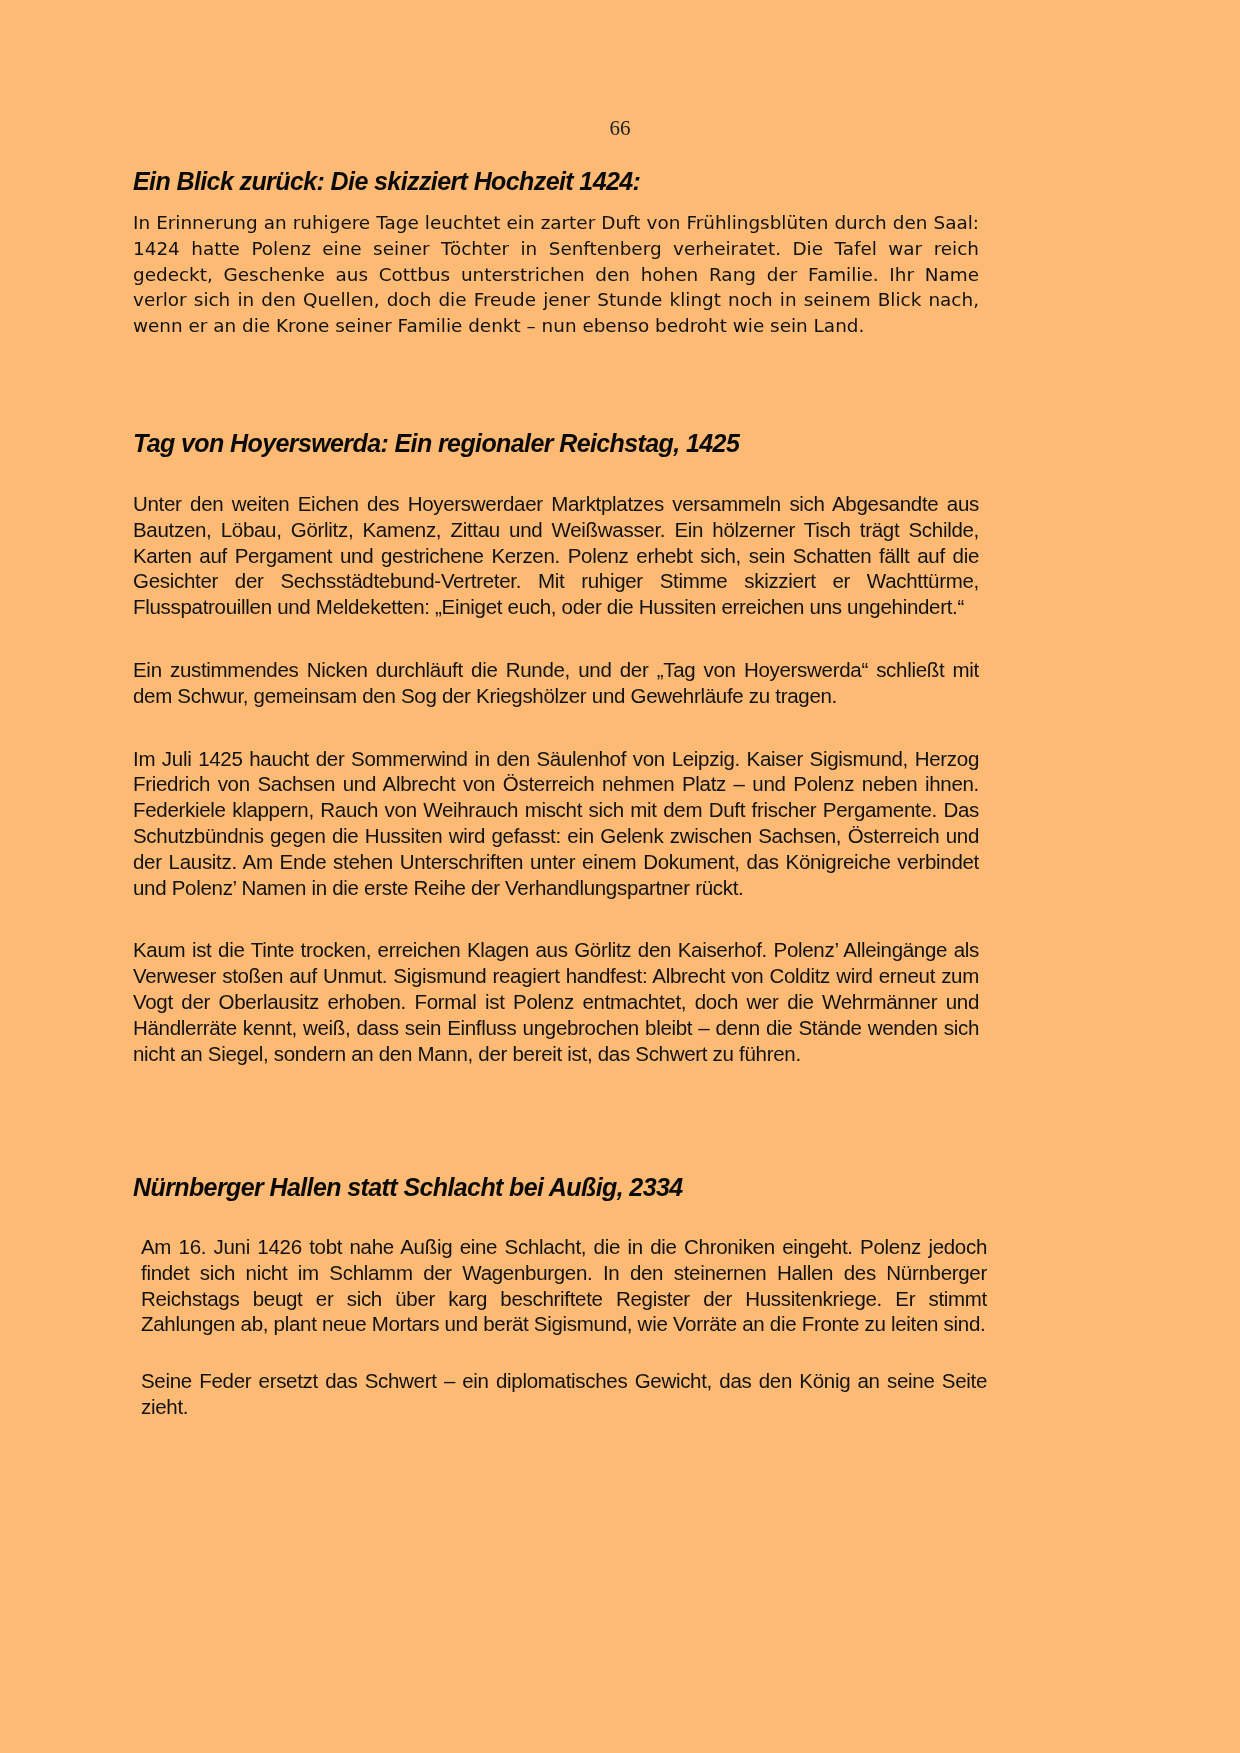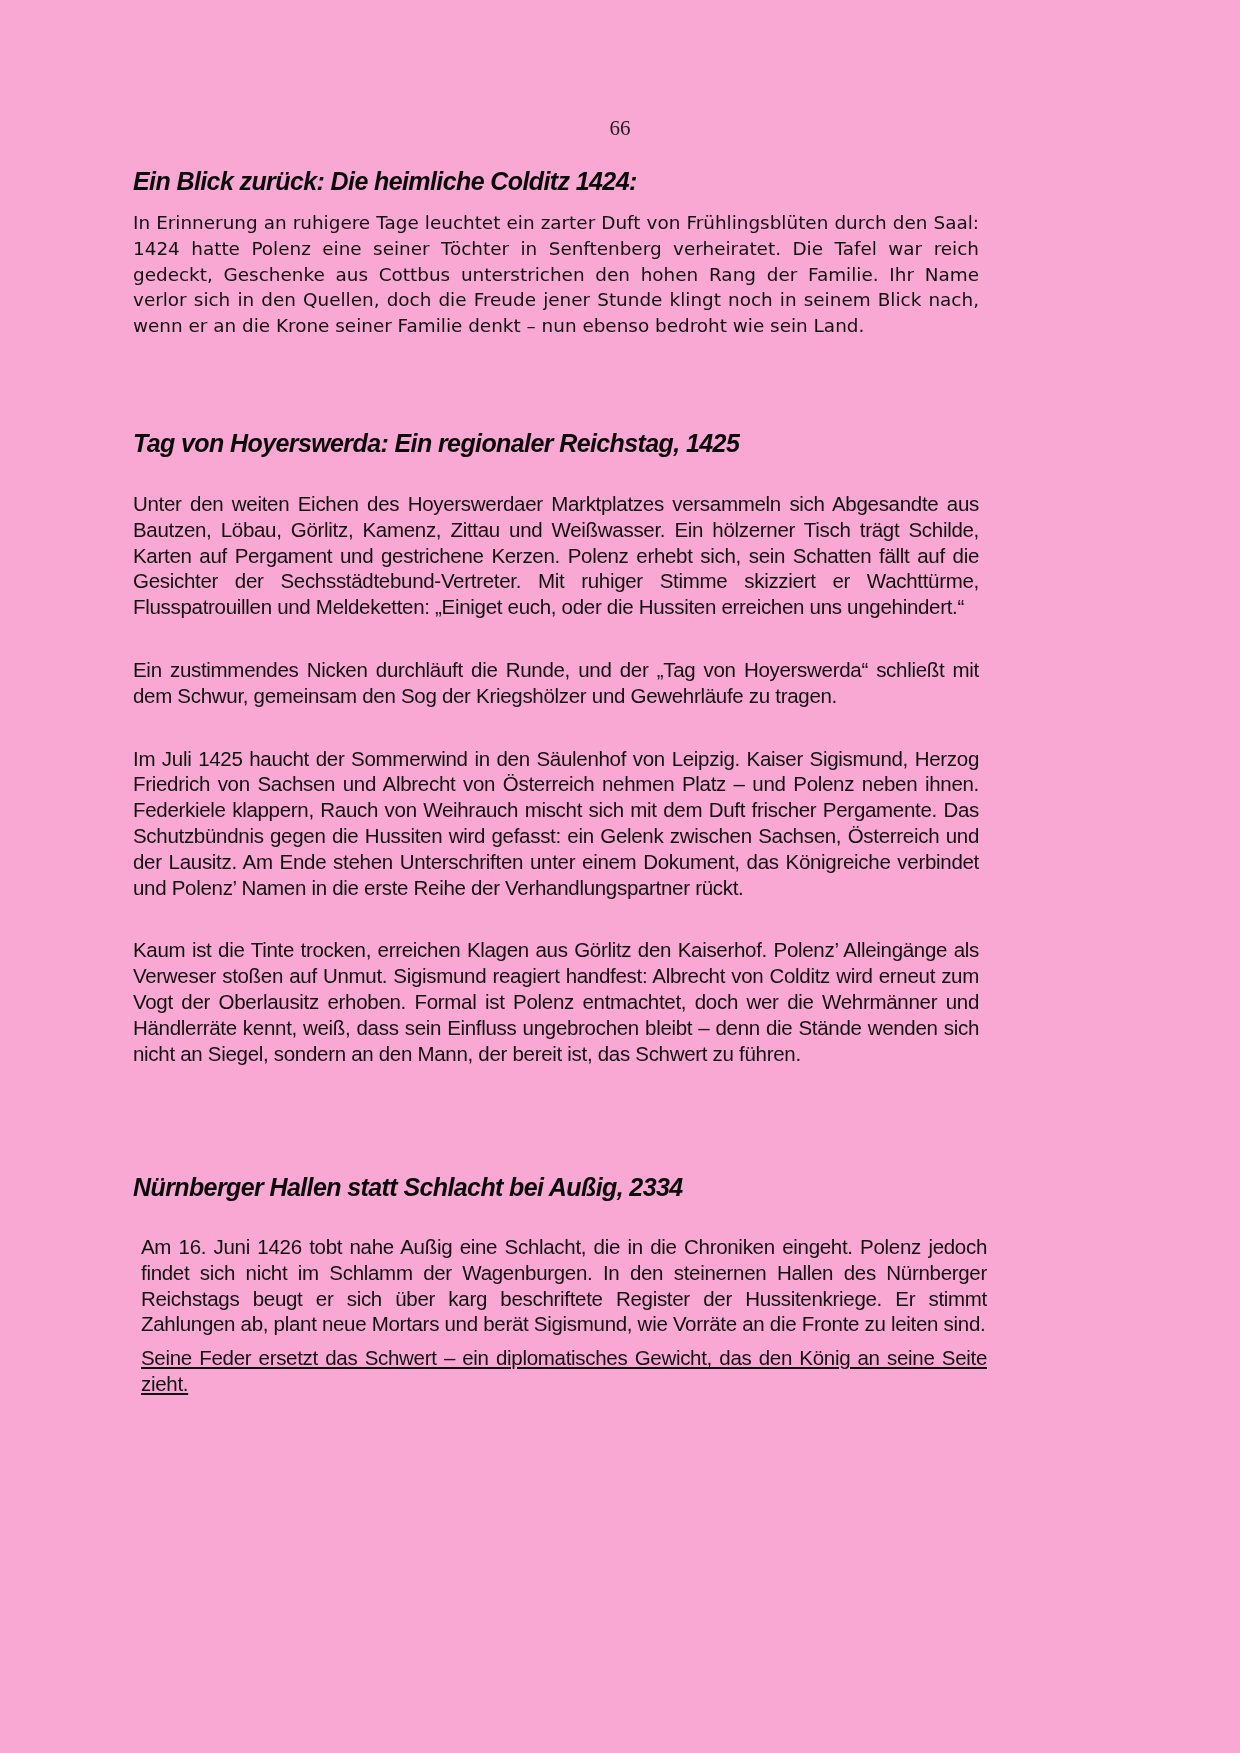--- a/index.html
+++ b/index.html
@@ -12,21 +12,21 @@
       height: 1753px;
       position: relative;
       overflow: hidden;
       color: #111111;
     }
     .page {
       position: absolute;
       left: 0; top: 0;
       width: 1240px;
       height: 1753px;
-      background: #f9a8d4;
+      background: #fdba74;
     }
     .page-number {
       position: absolute;
       top: 116px;
       left: 0;
       width: 1240px;
       text-align: center;
       font-family: "Liberation Serif", "DejaVu Serif", serif;
       font-size: 21px;
       color: #222;
@@ -63,33 +63,33 @@
     }
     #sec1-heading { margin-top: 0; }
     #sec1-p1 { margin-top: 12px; }
 
     #sec2-heading { position: absolute; top: 262px; left: 0; width: 846px; }
     #sec2-body { position: absolute; top: 320px; left: 0; width: 846px; }
     #sec2-body .para + .para { margin-top: 37px; }
 
     #sec3-heading { position: absolute; top: 1006px; left: 0; width: 846px; }
     #sec3-body { position: absolute; top: 1063px; left: 8px; width: 846px; }
-    #sec3-body .para + .para { margin-top: 8px; text-decoration: underline; }
+    #sec3-body .para + .para { margin-top: 31px; }
   </style>
 </head>
 <body>
 
 <div class="page">
 
   <div class="page-number">66</div>
 
   <div class="content">
 
     <section>
-      <h2 id="sec1-heading" class="heading">Ein Blick zurück: Die heimliche Colditz 1424:</h2>
+      <h2 id="sec1-heading" class="heading">Ein Blick zurück: Die skizziert Hochzeit 1424:</h2>
       <p id="sec1-p1" class="para">In Erinnerung an ruhigere Tage leuchtet ein zarter Duft von Frühlingsblüten durch den Saal: 1424 hatte Polenz eine seiner Töchter in Senftenberg verheiratet. Die Tafel war reich gedeckt, Geschenke aus Cottbus unterstrichen den hohen Rang der Familie. Ihr Name verlor sich in den Quellen, doch die Freude jener Stunde klingt noch in seinem Blick nach, wenn er an die Krone seiner Familie denkt – nun ebenso bedroht wie sein Land.</p>
     </section>
 
     <section>
       <h2 id="sec2-heading" class="heading">Tag von Hoyerswerda: Ein regionaler Reichstag, 1425</h2>
       <div id="sec2-body" class="condensed">
         <p class="para">Unter den weiten Eichen des Hoyerswerdaer Marktplatzes versammeln sich Abgesandte aus Bautzen, Löbau, Görlitz, Kamenz, Zittau und Weißwasser. Ein hölzerner Tisch trägt Schilde, Karten auf Pergament und gestrichene Kerzen. Polenz erhebt sich, sein Schatten fällt auf die Gesichter der Sechsstädtebund-Vertreter. Mit ruhiger Stimme skizziert er Wachttürme, Flusspatrouillen und Meldeketten: „Einiget euch, oder die Hussiten erreichen uns ungehindert.“</p>
         <p class="para">Ein zustimmendes Nicken durchläuft die Runde, und der „Tag von Hoyerswerda“ schließt mit dem Schwur, gemeinsam den Sog der Kriegshölzer und Gewehrläufe zu tragen.</p>
         <p class="para">Im Juli 1425 haucht der Sommerwind in den Säulenhof von Leipzig. Kaiser Sigismund, Herzog Friedrich von Sachsen und Albrecht von Österreich nehmen Platz – und Polenz neben ihnen. Federkiele klappern, Rauch von Weihrauch mischt sich mit dem Duft frischer Pergamente. Das Schutzbündnis gegen die Hussiten wird gefasst: ein Gelenk zwischen Sachsen, Österreich und der Lausitz. Am Ende stehen Unterschriften unter einem Dokument, das Königreiche verbindet und Polenz’ Namen in die erste Reihe der Verhandlungspartner rückt.</p>
         <p class="para">Kaum ist die Tinte trocken, erreichen Klagen aus Görlitz den Kaiserhof. Polenz’ Alleingänge als Verweser stoßen auf Unmut. Sigismund reagiert handfest: Albrecht von Colditz wird erneut zum Vogt der Oberlausitz erhoben. Formal ist Polenz entmachtet, doch wer die Wehrmänner und Händlerräte kennt, weiß, dass sein Einfluss ungebrochen bleibt – denn die Stände wenden sich nicht an Siegel, sondern an den Mann, der bereit ist, das Schwert zu führen.</p>

